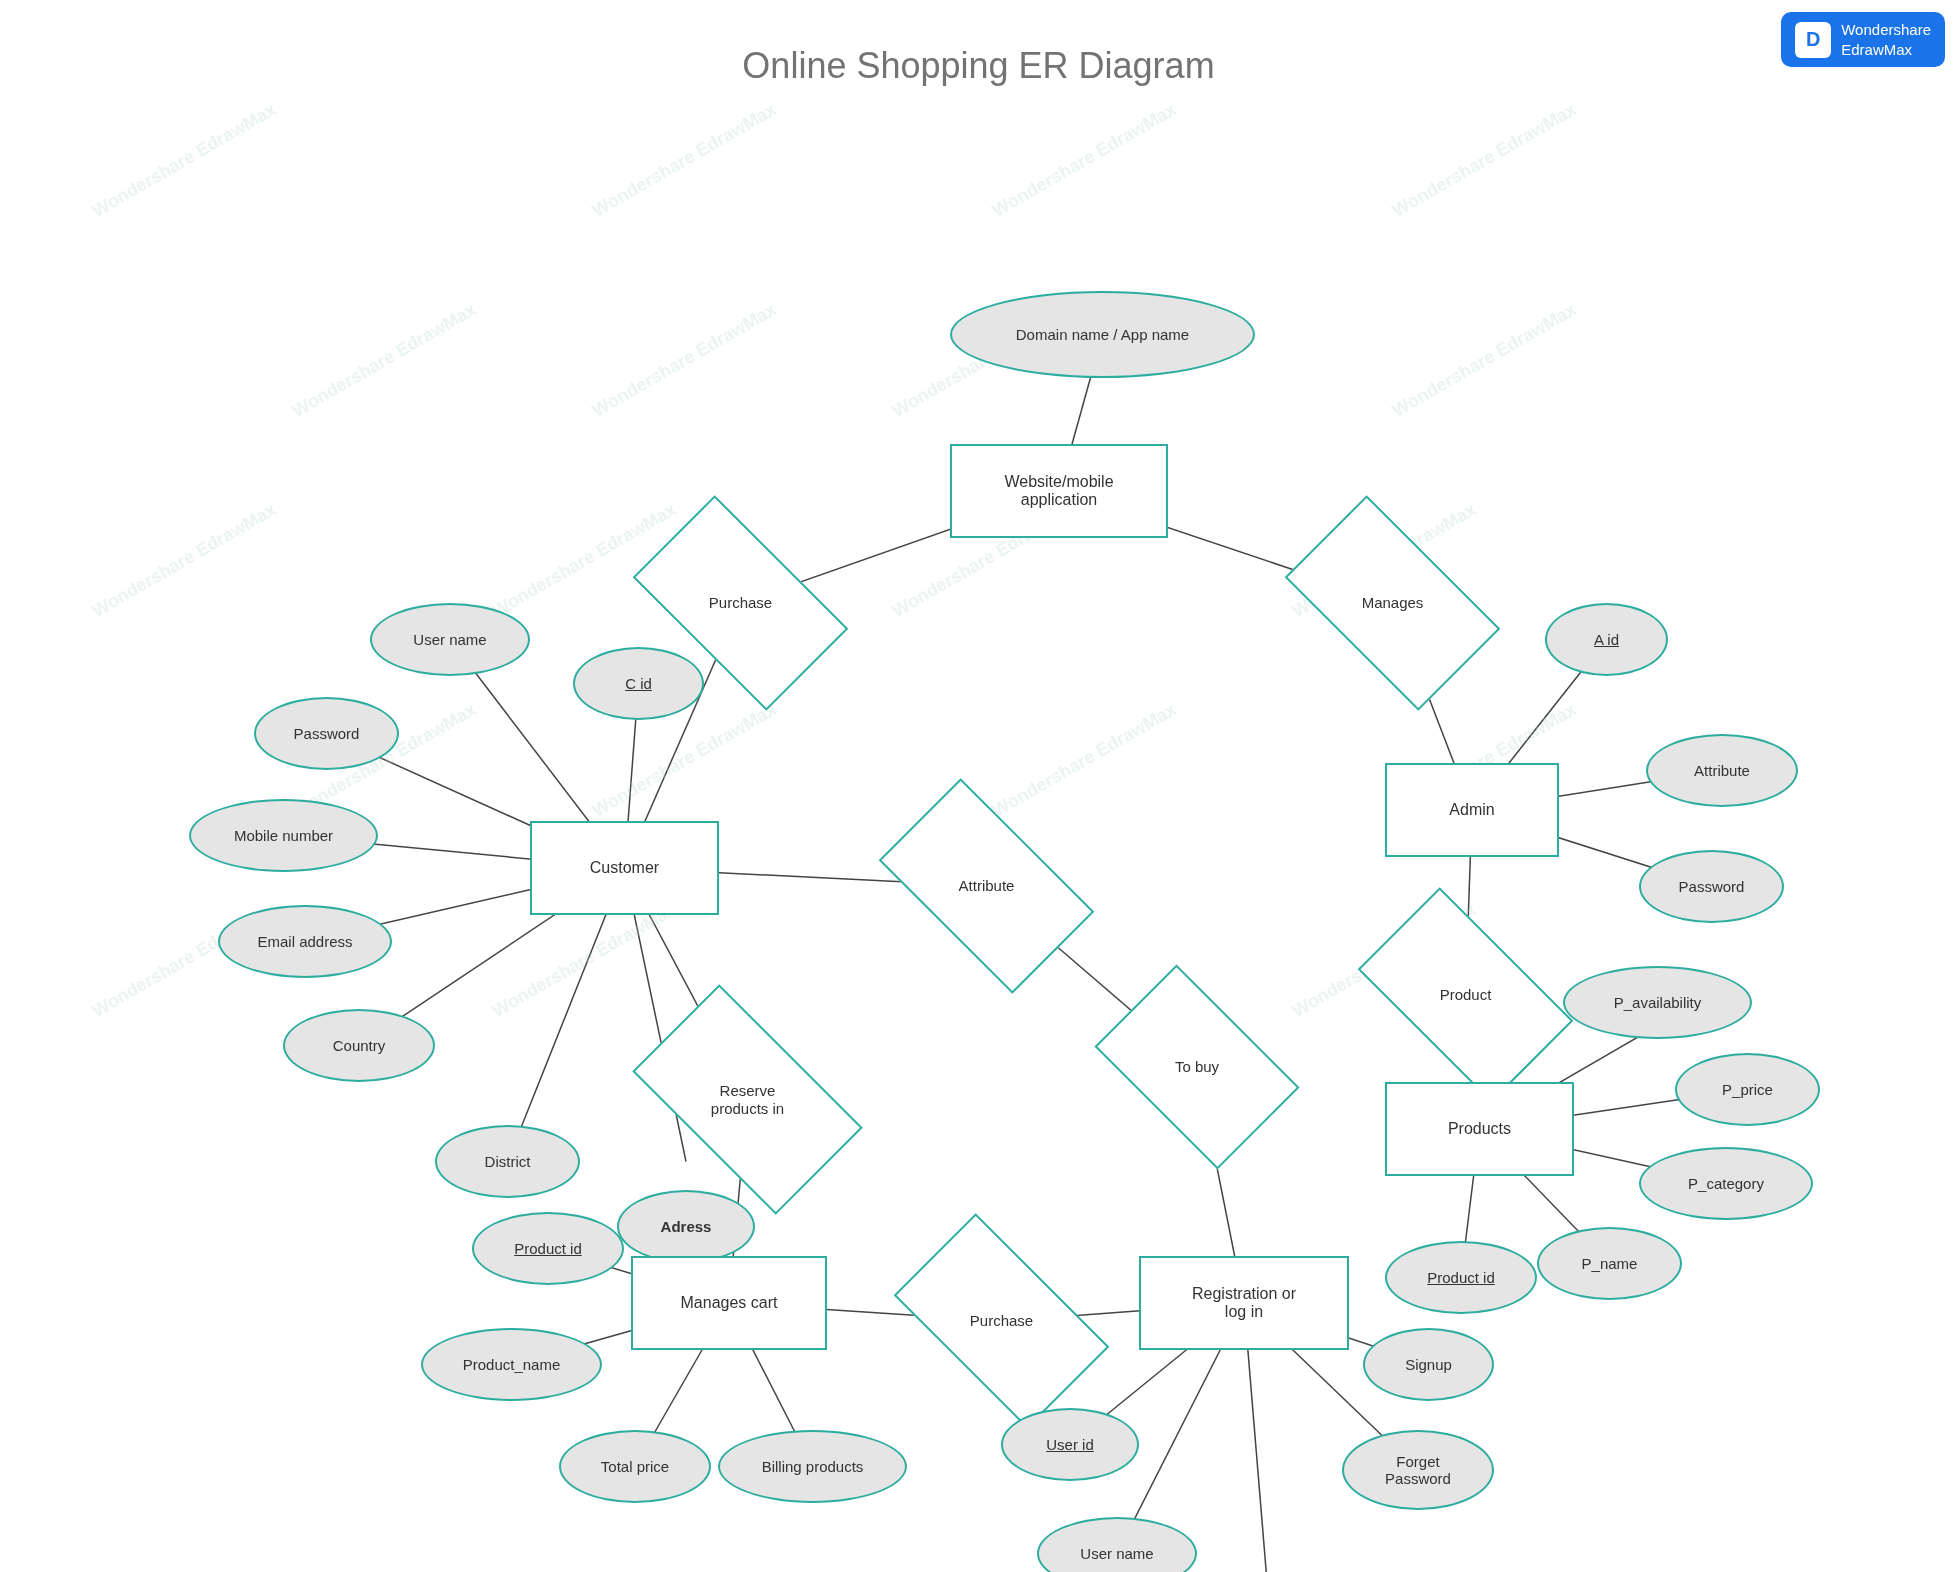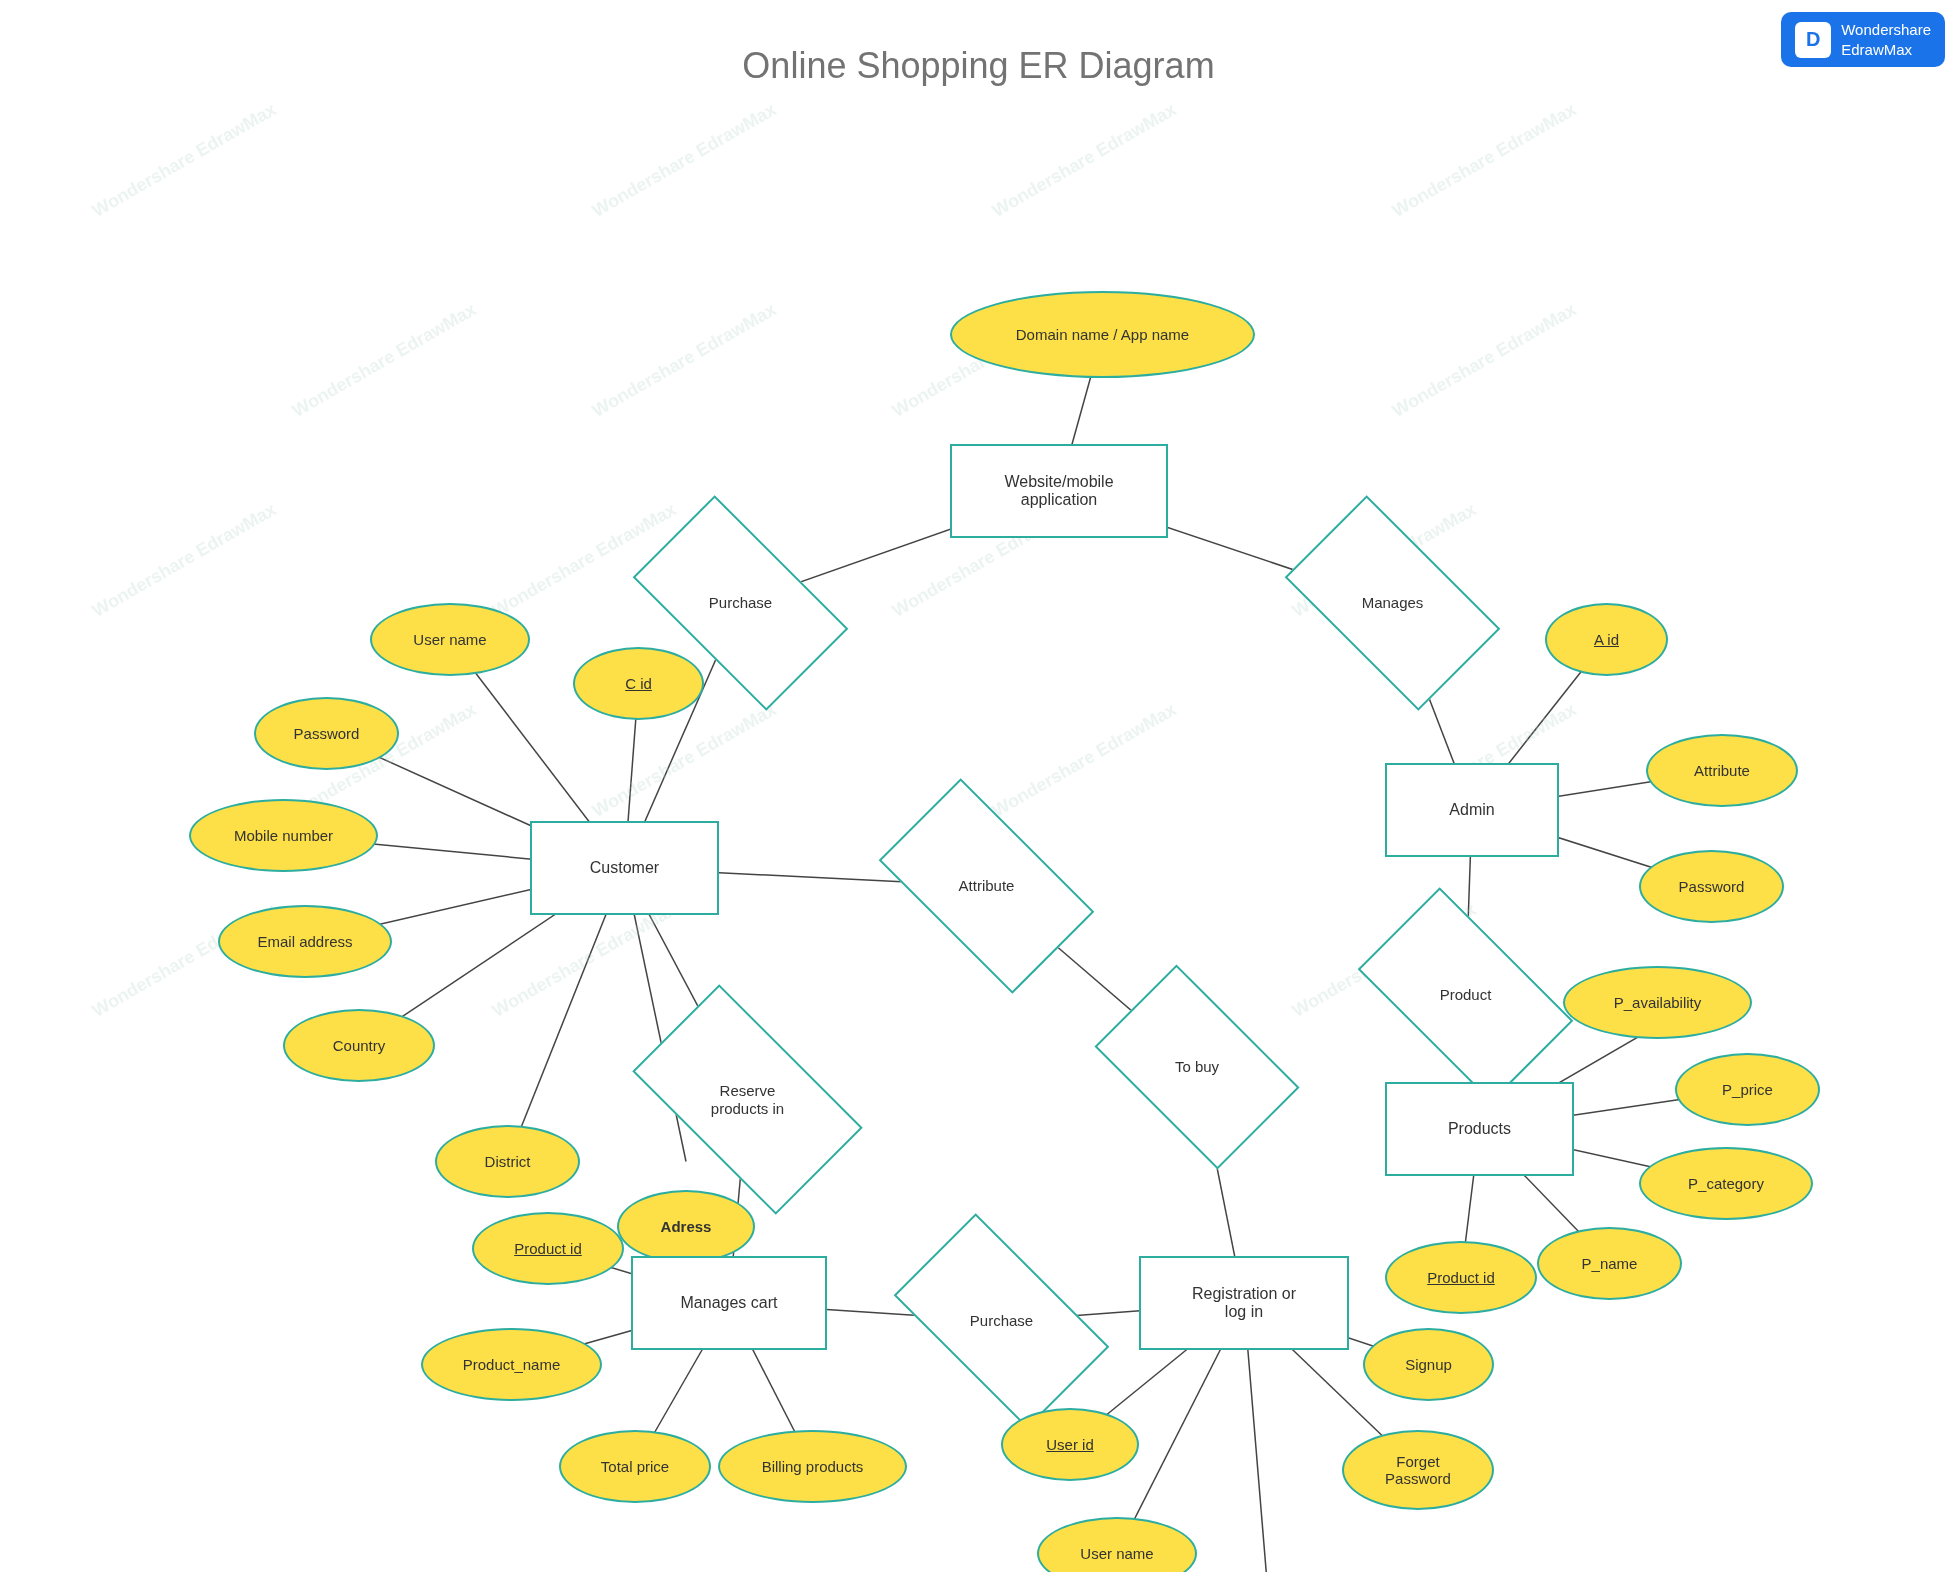--- a/index.html
+++ b/index.html
@@ -81,21 +81,21 @@
 
     
     .er-node {
       position: absolute;
     }
 
     
     .ellipse {
       border: 2px solid #2dada0;
       border-radius: 50%;
-      background: #fde047;
+      background: #e5e5e5;
       display: flex;
       align-items: center;
       justify-content: center;
       text-align: center;
       font-size: 15px;
       color: #333;
       padding: 4px 10px;
     }
     .ellipse.underline span { text-decoration: underline; }
 

